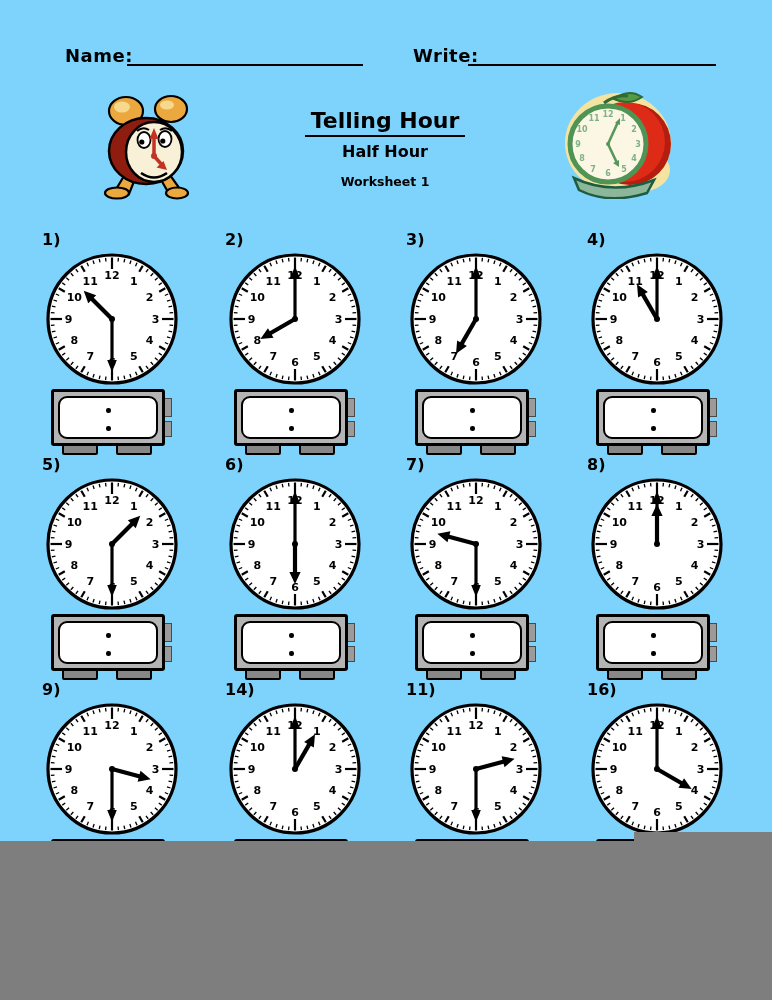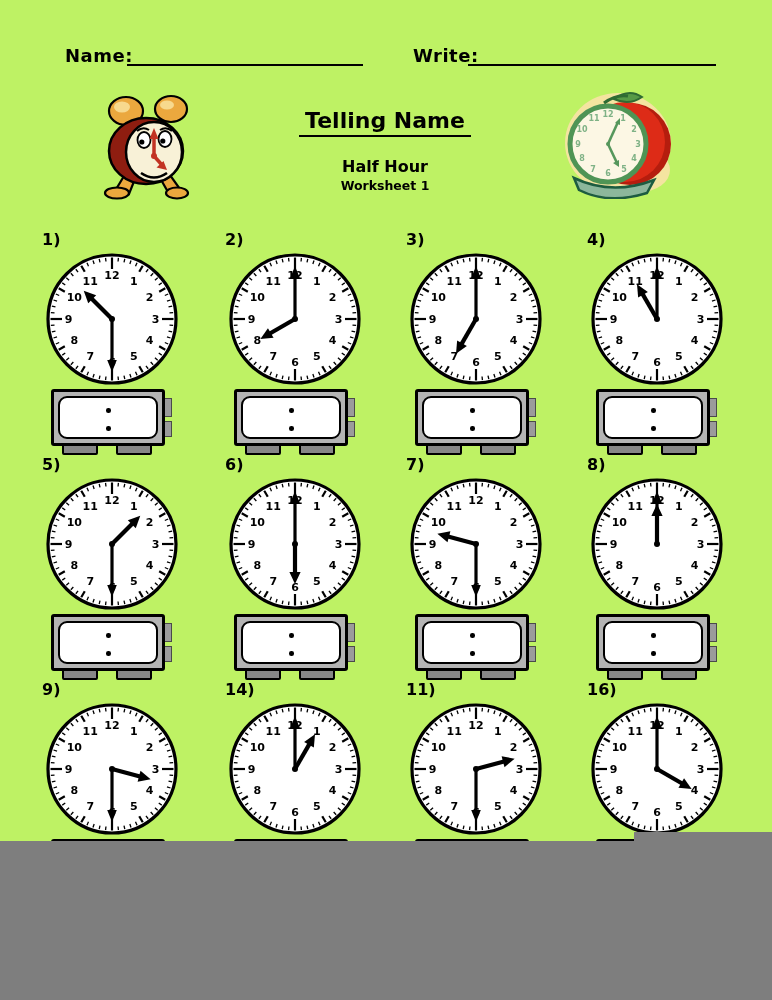--- a/index.html
+++ b/index.html
@@ -1,29 +1,29 @@
 <!DOCTYPE html>
 <html><head>
 <meta charset="utf-8">
 <style>
   html,body{margin:0;padding:0;background:#fff;}
-  .sheet{position:relative;width:772px;height:1000px;background:#bef264;overflow:hidden;
+  .sheet{position:relative;width:772px;height:1000px;background:#7dd3fc;overflow:hidden;
          font-family:"DejaVu Sans",sans-serif;color:#000;}
   .abs{position:absolute;}
 
   
   .hdr-label{position:absolute;font-size:18px;font-weight:bold;letter-spacing:.5px;}
   .fill-line{position:absolute;border-top:2.5px solid #000;height:0;}
 
   
   .title-wrap{position:absolute;left:265px;top:108px;width:240px;text-align:center;}
   .title-main{display:inline-block;font-size:22px;font-weight:bold;border-bottom:2.5px solid #000;
               padding:0 6px 2px 6px;}
-  .title-sub{font-size:16px;font-weight:bold;margin-top:20px;}
-  .title-ws{font-size:12.5px;font-weight:bold;margin-top:2px;}
+  .title-sub{font-size:16px;font-weight:bold;margin-top:5px;}
+  .title-ws{font-size:12.5px;font-weight:bold;margin-top:13px;}
 
   .instruction{position:absolute;left:42px;top:211px;font-size:13.5px;font-weight:600;}
 
   
   .cell{position:absolute;width:150px;height:232px;}
   .qnum{position:absolute;left:0;top:0;font-size:16px;font-weight:bold;}
   .clock{position:absolute;left:2px;top:21px;width:136px;height:136px;}
 
   
   .dbox{position:absolute;left:9px;top:159px;width:128px;height:70px;}
@@ -78,21 +78,21 @@
     <circle cx="66.8" cy="51" r="2.6" fill="#000"></circle>
     <line x1="58" y1="66" x2="58" y2="47" stroke="#c23323" stroke-width="3.5"></line>
     <polygon points="58,38 53.5,49 62.5,49" fill="#c23323"></polygon>
     <line x1="58" y1="66" x2="66" y2="75" stroke="#c23323" stroke-width="3.5"></line>
     <polygon points="71,80 60.5,77.5 67.5,71" fill="#c23323"></polygon>
     <circle cx="58" cy="66" r="3" fill="#c23323"></circle>
     <path d="M45 83 q13 9 26 0" fill="none" stroke="#000" stroke-width="2.5"></path>
   </svg>
 
   <div class="title-wrap">
-    <div><span class="title-main">Telling Name</span></div>
+    <div><span class="title-main">Telling Hour</span></div>
     <div class="title-sub">Half Hour</div>
     <div class="title-ws">Worksheet 1</div>
   </div>
 
   <svg class="abs" style="left:556px;top:86px;" width="120" height="113" viewBox="0 0 120 113">
     <ellipse cx="62" cy="57" rx="53" ry="50" fill="#f4e4a0"></ellipse>
     <ellipse cx="84" cy="84" rx="30" ry="22" fill="#f4e4a0"></ellipse>
     <circle cx="74" cy="58" r="41" fill="#b51d0e"></circle>
     <circle cx="69" cy="56" r="40" fill="#dd2b17"></circle>
     <circle cx="52" cy="58" r="38" fill="#fcf7e4" stroke="#4f9455" stroke-width="5"></circle>

